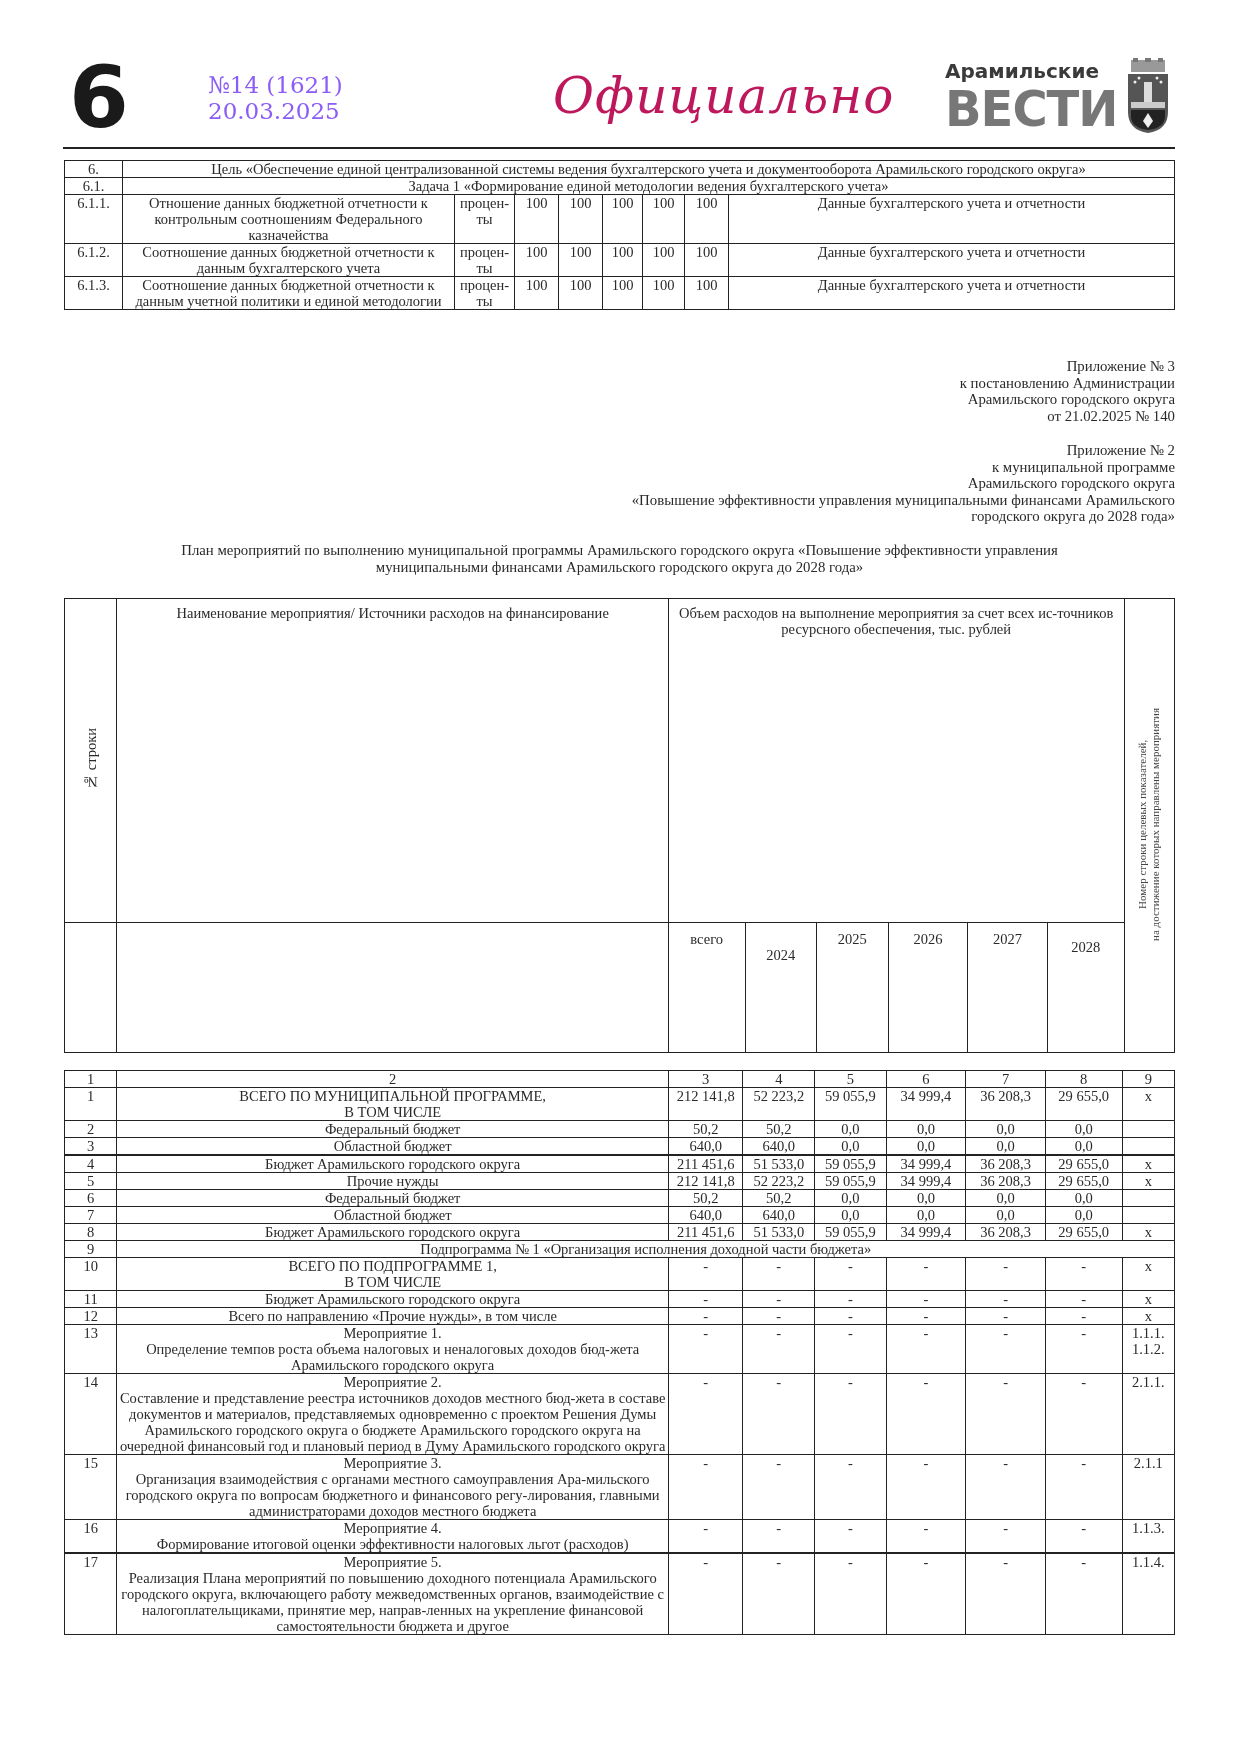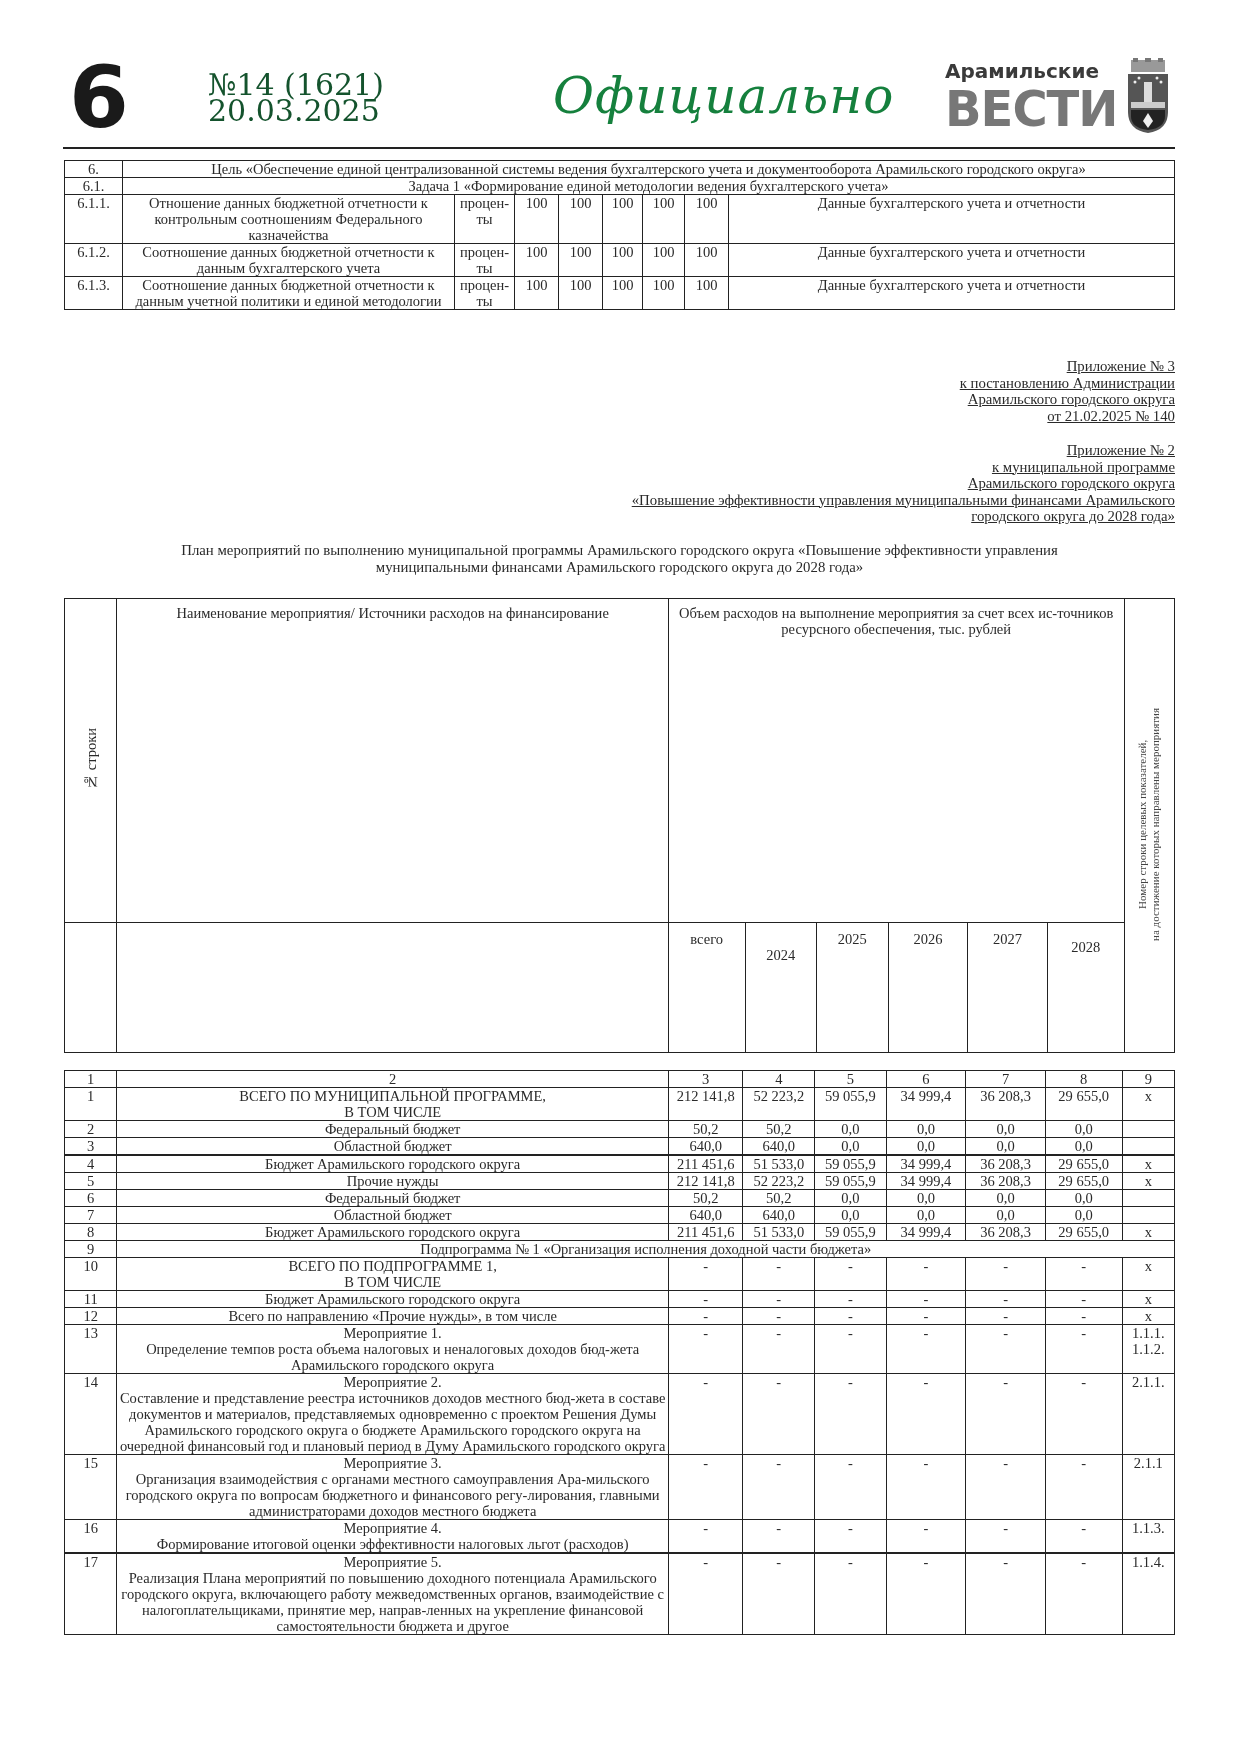--- a/index.html
+++ b/index.html
@@ -2,37 +2,37 @@
 <html><head>
 <meta charset="utf-8">
 <style>
   html, body { margin: 0; padding: 0; background: #ffffff; }
   body { width: 1241px; height: 1754px; position: relative; overflow: hidden;
          font-family: "Liberation Serif", "DejaVu Serif", serif; color: #222; }
   .masthead { position: absolute; left: 63px; top: 48px; width: 1112px; height: 100px; }
   .page-num { position: absolute; left: 6px; top: 6px; font-family: "DejaVu Sans", sans-serif;
               font-weight: bold; font-size: 86px; line-height: 86px; color: #1a1a1a; }
   .issue { position: absolute; left: 145px; top: 24px; font-family: "DejaVu Serif", serif;
-           font-size: 30px; line-height: 26px; color: #14532d; }
+           font-size: 23px; line-height: 26px; color: #8b5cf6; }
   .section { position: absolute; left: 490px; top: 18px; font-family: "DejaVu Serif", serif;
-             font-style: italic; font-size: 50px; line-height: 60px; color: #15803d; letter-spacing: 1px; text-align: center; }
+             font-style: italic; font-size: 50px; line-height: 60px; color: #be185d; letter-spacing: 1px; text-align: center; }
   .logo { position: absolute; left: 882px; top: 12px; width: 170px; height: 80px; }
   .logo-top { font-family: "DejaVu Sans", sans-serif; font-weight: bold; font-size: 20px;
               color: #3a3a3a; letter-spacing: 0px; line-height: 22px; }
   .logo-main { font-family: "DejaVu Sans", sans-serif; font-weight: bold; font-size: 48px;
                color: #777; line-height: 50px; letter-spacing: -1px; transform: scaleY(1.05); transform-origin: top left; }
   .crest { position: absolute; left: 1062px; top: 10px; width: 46px; height: 76px; }
   .rule { position: absolute; left: 63px; top: 147px; width: 1112px; height: 2px; background: #222; }
 
   table { border-collapse: collapse; position: absolute; font-family: "Liberation Serif", serif; color: #2a2a2a; }
   td { border: 1px solid #222; padding: 0 2px; vertical-align: top; text-align: center; font-size: 14.5px; line-height: 16px; }
 
   .t1 { left: 64px; top: 160px; width: 1111px; }
 
-  .appendix { position: absolute; right: 66px; text-align: right; font-size: 14.8px; line-height: 16.5px; color: #2a2a2a; text-decoration: underline; }
+  .appendix { position: absolute; right: 66px; text-align: right; font-size: 14.8px; line-height: 16.5px; color: #2a2a2a; }
   .ap1 { top: 358px; }
   .ap2 { top: 442px; }
   .plan-title { position: absolute; left: 64px; width: 1111px; top: 542px; text-align: center;
                 font-size: 14.8px; line-height: 16.5px; color: #2a2a2a; }
 
   .t2 { left: 64px; top: 598px; width: 1111px; }
   .vert { writing-mode: vertical-rl; transform: rotate(180deg); display: inline-block; }
 
   .t3 { left: 64px; top: 1070px; width: 1111px; }
   .t3 td { line-height: 16px; font-size: 14.5px; }

